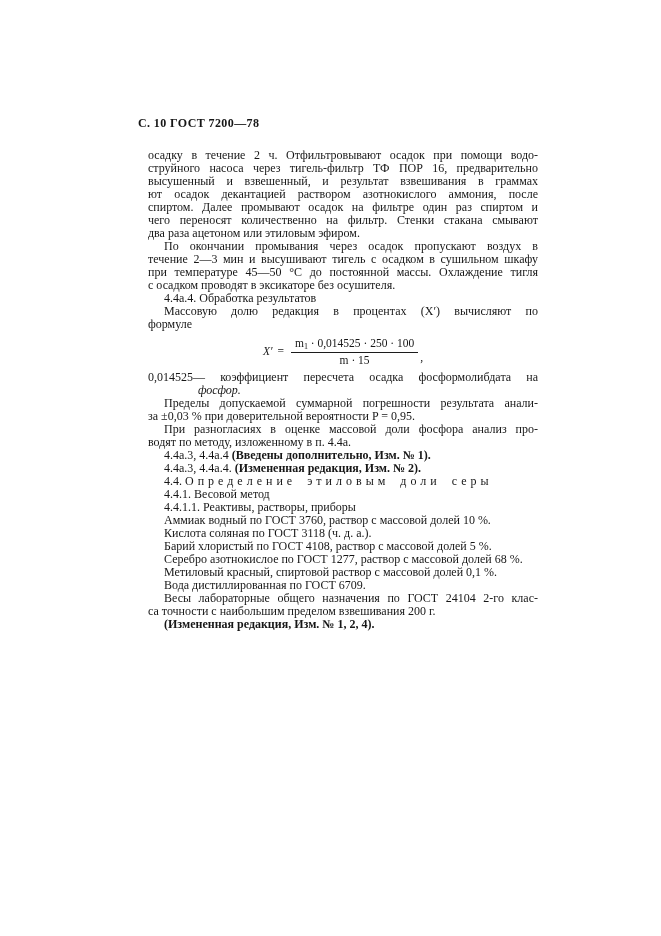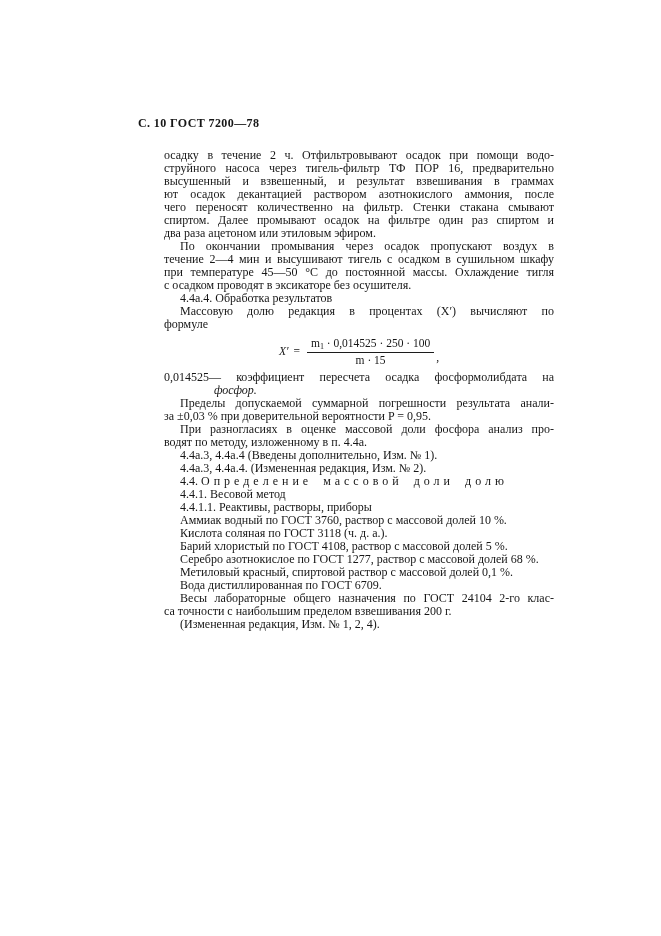--- a/index.html
+++ b/index.html
@@ -8,27 +8,27 @@
     background:#ffffff;position:relative;
     font-family:"Liberation Serif", serif;
     color:#161616;
   }
   .page{position:absolute;inset:0;background:#fff;}
   .doc-header{
     position:absolute;left:138px;top:116px;
     font-size:12px;font-weight:700;letter-spacing:.4px;white-space:nowrap;
   }
   .content{
-    position:absolute;left:164px;top:149px;width:390px;
+    position:absolute;left:148px;top:149px;width:390px;
     font-size:12px;
   }
   .tl{height:13px;line-height:13px;overflow:hidden;}
   .just{text-align:justify;text-align-last:justify;}
   .ind{text-indent:16px;}
-  .bold{font-weight:400;text-align:center;}
+  .bold{font-weight:700;text-align:center;}
   .ital{}
   .sub{font-size:8px;vertical-align:-2px;}
   .spaced{letter-spacing:4px;word-spacing:4px;}
   .wrap-indent .tl{padding-left:50px;font-style:italic;}
   
   .formula{
     height:40px;display:flex;align-items:center;justify-content:center;
     font-size:11.5px;
   }
   .f-lhs{font-style:italic;margin-right:5px;}
@@ -45,28 +45,28 @@
 
   <div class="doc-header">С. 10 ГОСТ 7200—78</div>
 
   <div class="content">
 
     <div>
         <div class="tl just"><span>осадку в течение 2 ч. Отфильтровывают осадок при помощи водо-</span></div>
         <div class="tl just"><span>струйного насоса через тигель-фильтр ТФ ПОР 16, предварительно</span></div>
         <div class="tl just"><span>высушенный и взвешенный, и результат взвешивания в граммах</span></div>
         <div class="tl just"><span>ют осадок декантацией раствором азотнокислого аммония, после</span></div>
+        <div class="tl just"><span>спиртом. Далее промывают осадок на фильтре один раз спиртом и</span></div>
         <div class="tl just"><span>чего переносят количественно на фильтр. Стенки стакана смывают</span></div>
-        <div class="tl just"><span>спиртом. Далее промывают осадок на фильтре один раз спиртом и</span></div>
         <div class="tl"><span>два раза ацетоном или этиловым эфиром.</span></div>
       </div>
 
     <div>
         <div class="tl just ind"><span>По окончании промывания через осадок пропускают воздух в</span></div>
-        <div class="tl just"><span>течение 2—4 мин и высушивают тигель с осадком в сушильном шкафу</span></div>
+        <div class="tl just"><span>течение 2—3 мин и высушивают тигель с осадком в сушильном шкафу</span></div>
         <div class="tl just"><span>при температуре 45—50 °С до постоянной массы. Охлаждение тигля</span></div>
         <div class="tl"><span>с осадком проводят в эксикаторе без осушителя.</span></div>
       </div>
 
     <div>
         <div class="tl ind"><span>4.4а.4. </span><span class="ital">Обработка результатов</span></div>
       </div>
 
     <div>
         <div class="tl just ind"><span>Массовую долю редакция в процентах (</span><span class="ital">X</span><span>′) вычисляют по</span></div>
@@ -105,21 +105,21 @@
         <div class="tl just ind"><span>При разногласиях в оценке массовой доли фосфора анализ про-</span></div>
         <div class="tl"><span>водят по методу, изложенному в п. 4.4а.</span></div>
       </div>
 
     <div>
         <div class="tl ind"><span>4.4а.3, 4.4а.4 </span><span class="bold">(Введены дополнительно, Изм. № 1).</span></div>
         <div class="tl ind"><span>4.4а.3, 4.4а.4. </span><span class="bold">(Измененная редакция, Изм. № 2).</span></div>
       </div>
 
     <div>
-        <div class="tl ind"><span>4.4. </span><span class="spaced">Определение массовой доли долю</span></div>
+        <div class="tl ind"><span>4.4. </span><span class="spaced">Определение этиловым доли серы</span></div>
       </div>
 
     <div>
         <div class="tl ind"><span>4.4.1. </span><span class="ital">Весовой метод</span></div>
       </div>
 
     <div>
         <div class="tl ind"><span>4.4.1.1. </span><span class="ital">Реактивы, растворы, приборы</span></div>
       </div>
 

